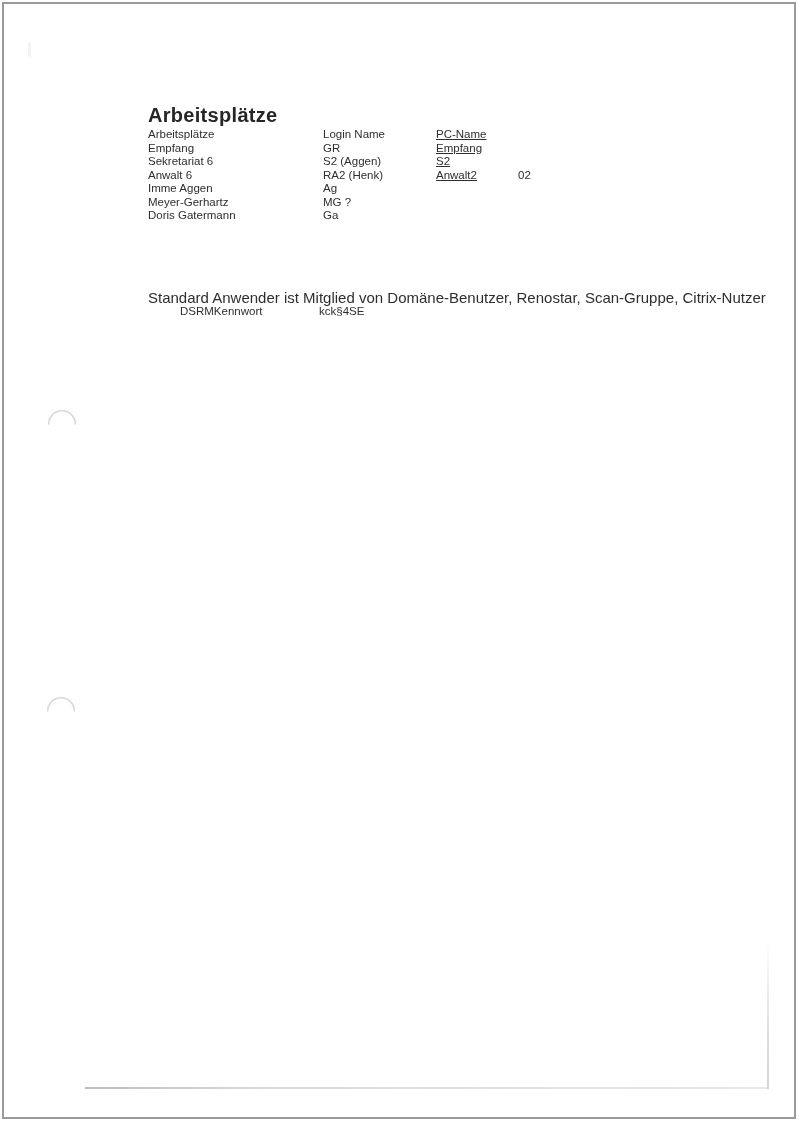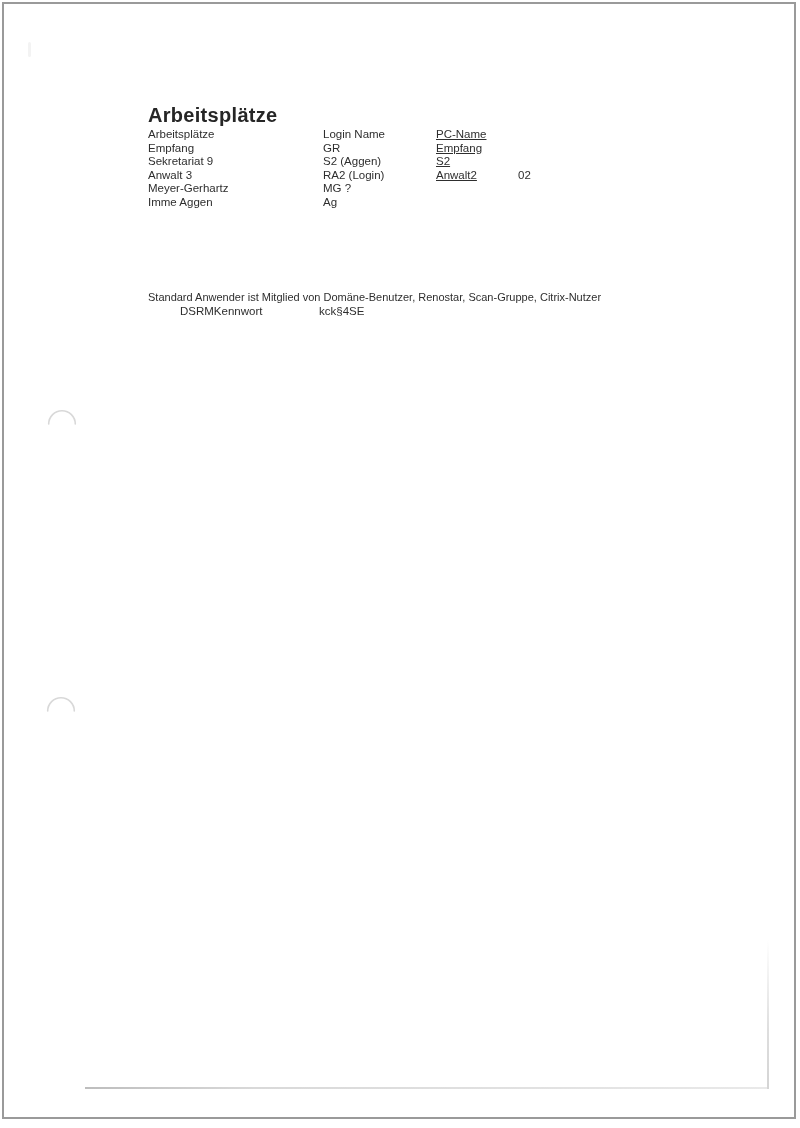--- a/index.html
+++ b/index.html
@@ -50,21 +50,21 @@
     white-space: nowrap;
   }
   .trow .c1 { width: 139px; flex: 0 0 139px; }
   .trow .c2 { width: 113px; flex: 0 0 113px; padding-left: 36px; }
   .trow .c3 { width: 82px;  flex: 0 0 82px; text-decoration: underline; }
   .trow .c4 { flex: 0 0 auto; }
   .note-line {
     position: absolute;
     left: 148px;
     top: 275px;
-    font-size: 11px;
+    font-size: 15px;
     line-height: 13.5px;
     color: #2e2e2e;
     white-space: nowrap;
     margin-top: 16px;
   }
   .dsrm-line {
     position: absolute;
     left: 148px;
     top: 305px;
     font-size: 11.5px;
@@ -120,40 +120,46 @@
     <span class="c2">Login Name</span>
     <span class="c3">PC-Name</span>
   </div>
   <div class="trow">
     <span class="c1">Empfang</span>
     <span class="c2">GR</span>
     <span class="c3">Empfang</span>
     <span class="c4"></span>
   </div>
   <div class="trow">
-    <span class="c1">Sekretariat 9</span>
+    <span class="c1">Sekretariat 6</span>
     <span class="c2">S2 (Aggen)</span>
     <span class="c3">S2</span>
     <span class="c4"></span>
   </div>
   <div class="trow">
-    <span class="c1">Anwalt 3</span>
-    <span class="c2">RA2 (Login)</span>
+    <span class="c1">Anwalt 6</span>
+    <span class="c2">RA2 (Henk)</span>
     <span class="c3">Anwalt2</span>
     <span class="c4">02</span>
+  </div>
+  <div class="trow">
+    <span class="c1">Imme Aggen</span>
+    <span class="c2">Ag</span>
+    <span class="c3"></span>
+    <span class="c4"></span>
   </div>
   <div class="trow">
     <span class="c1">Meyer-Gerhartz</span>
     <span class="c2">MG ?</span>
     <span class="c3"></span>
     <span class="c4"></span>
   </div>
   <div class="trow">
-    <span class="c1">Imme Aggen</span>
-    <span class="c2">Ag</span>
+    <span class="c1">Doris Gatermann</span>
+    <span class="c2">Ga</span>
     <span class="c3"></span>
     <span class="c4"></span>
   </div>
 </div>
 
 <p class="note-line">Standard Anwender ist Mitglied von Domäne-Benutzer, Renostar, Scan-Gruppe, Citrix-Nutzer</p>
 
 <div class="dsrm-line">
   <span class="label">DSRMKennwort</span>
   <span class="value">kck§4SE</span>

